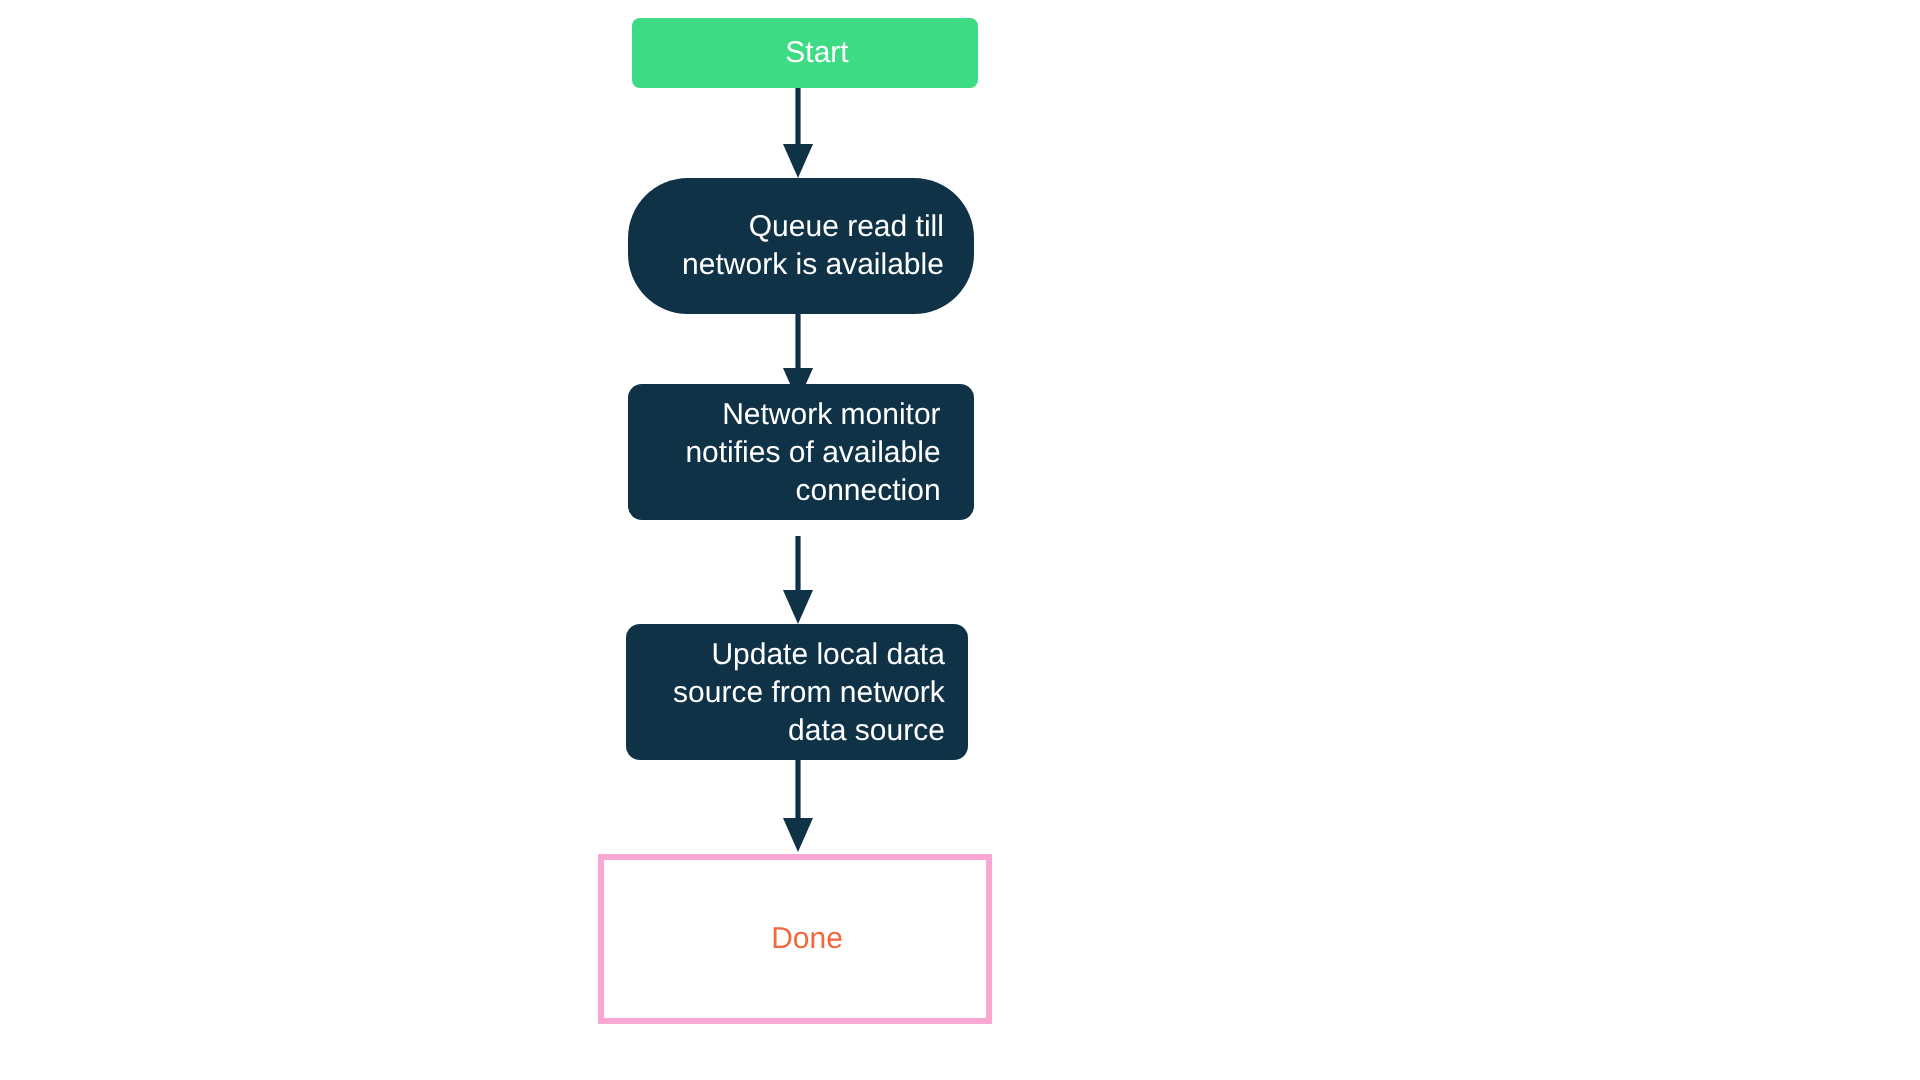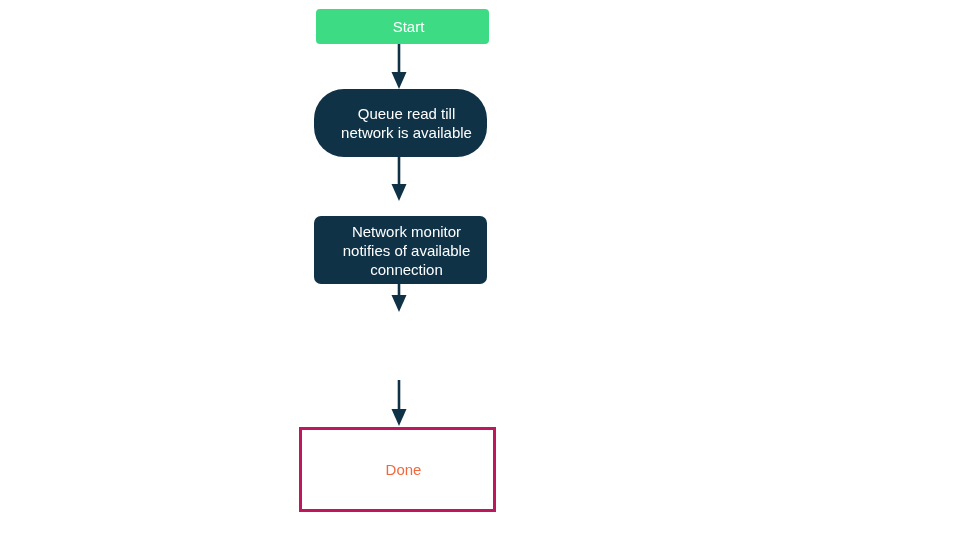--- a/index.html
+++ b/index.html
@@ -17,21 +17,21 @@
     position: relative;
     width: 960px;
     height: 540px;
   }
   .node {
     position: absolute;
     box-sizing: border-box;
     display: flex;
     align-items: center;
     justify-content: center;
-    text-align: center;
+    text-align: right;
     padding-left: 12px;
   }
   .node-label {
     display: block;
     white-space: pre-line;
   }
 
   
   .node-start {
     left: 316px;
@@ -51,31 +51,31 @@
   .node-process {
     background: #0F3247;
     border-radius: 7px;
   }
   .node-process .node-label {
     color: #ffffff;
     font-size: 15px;
     line-height: 19px;
   }
   .node-p1 { left: 314px; top: 89px;  width: 173px; height: 68px; border-radius: 30px; }
-  .node-p2 { left: 314px; top: 216px; width: 173px; height: 68px; }
+  .node-p2 { left: 314px; top: 192px; width: 173px; height: 68px; }
   .node-p3 { left: 313px; top: 312px; width: 171px; height: 68px; }
 
   
   .node-done {
     left: 299px;
     top: 427px;
     width: 197px;
     height: 85px;
     background: #ffffff;
-    border: 3px solid #be185d;
+    border: 3px solid #f9a8d4;
     border-radius: 0;
   }
   .node-done .node-label {
     color: #F2683C;
     font-size: 15px;
     line-height: 19px;
   }
 
   
   .arrow {
@@ -111,20 +111,25 @@
     <span class="node-label">Network monitor
 notifies of available
 connection</span>
   </div>
 
   <svg class="arrow" style="left:388px; top:268px;" width="22" height="46" viewBox="0 0 22 46">
     <line x1="11" y1="0" x2="11" y2="31" stroke="#0F3247" stroke-width="2.6"></line>
     <polygon points="3.5,27 18.5,27 11,44" fill="#0F3247"></polygon>
   </svg>
 
+  <div class="node node-process node-p3">
+    <span class="node-label">Update local data
+source from network
+data source</span>
+  </div>
 
   <svg class="arrow" style="left:388px; top:380px;" width="22" height="48" viewBox="0 0 22 48">
     <line x1="11" y1="0" x2="11" y2="33" stroke="#0F3247" stroke-width="2.6"></line>
     <polygon points="3.5,29 18.5,29 11,46" fill="#0F3247"></polygon>
   </svg>
 
   <div class="node node-done">
     <span class="node-label">Done</span>
   </div>
 

